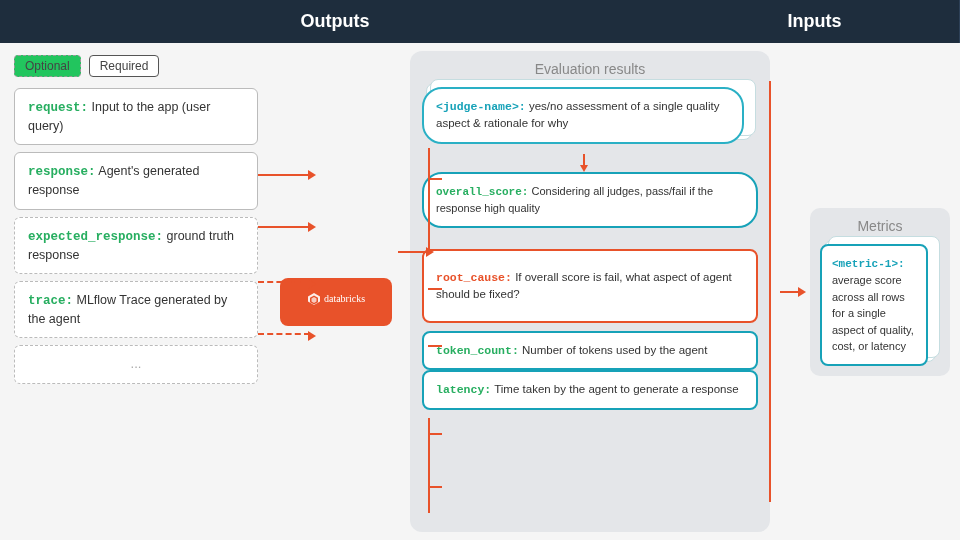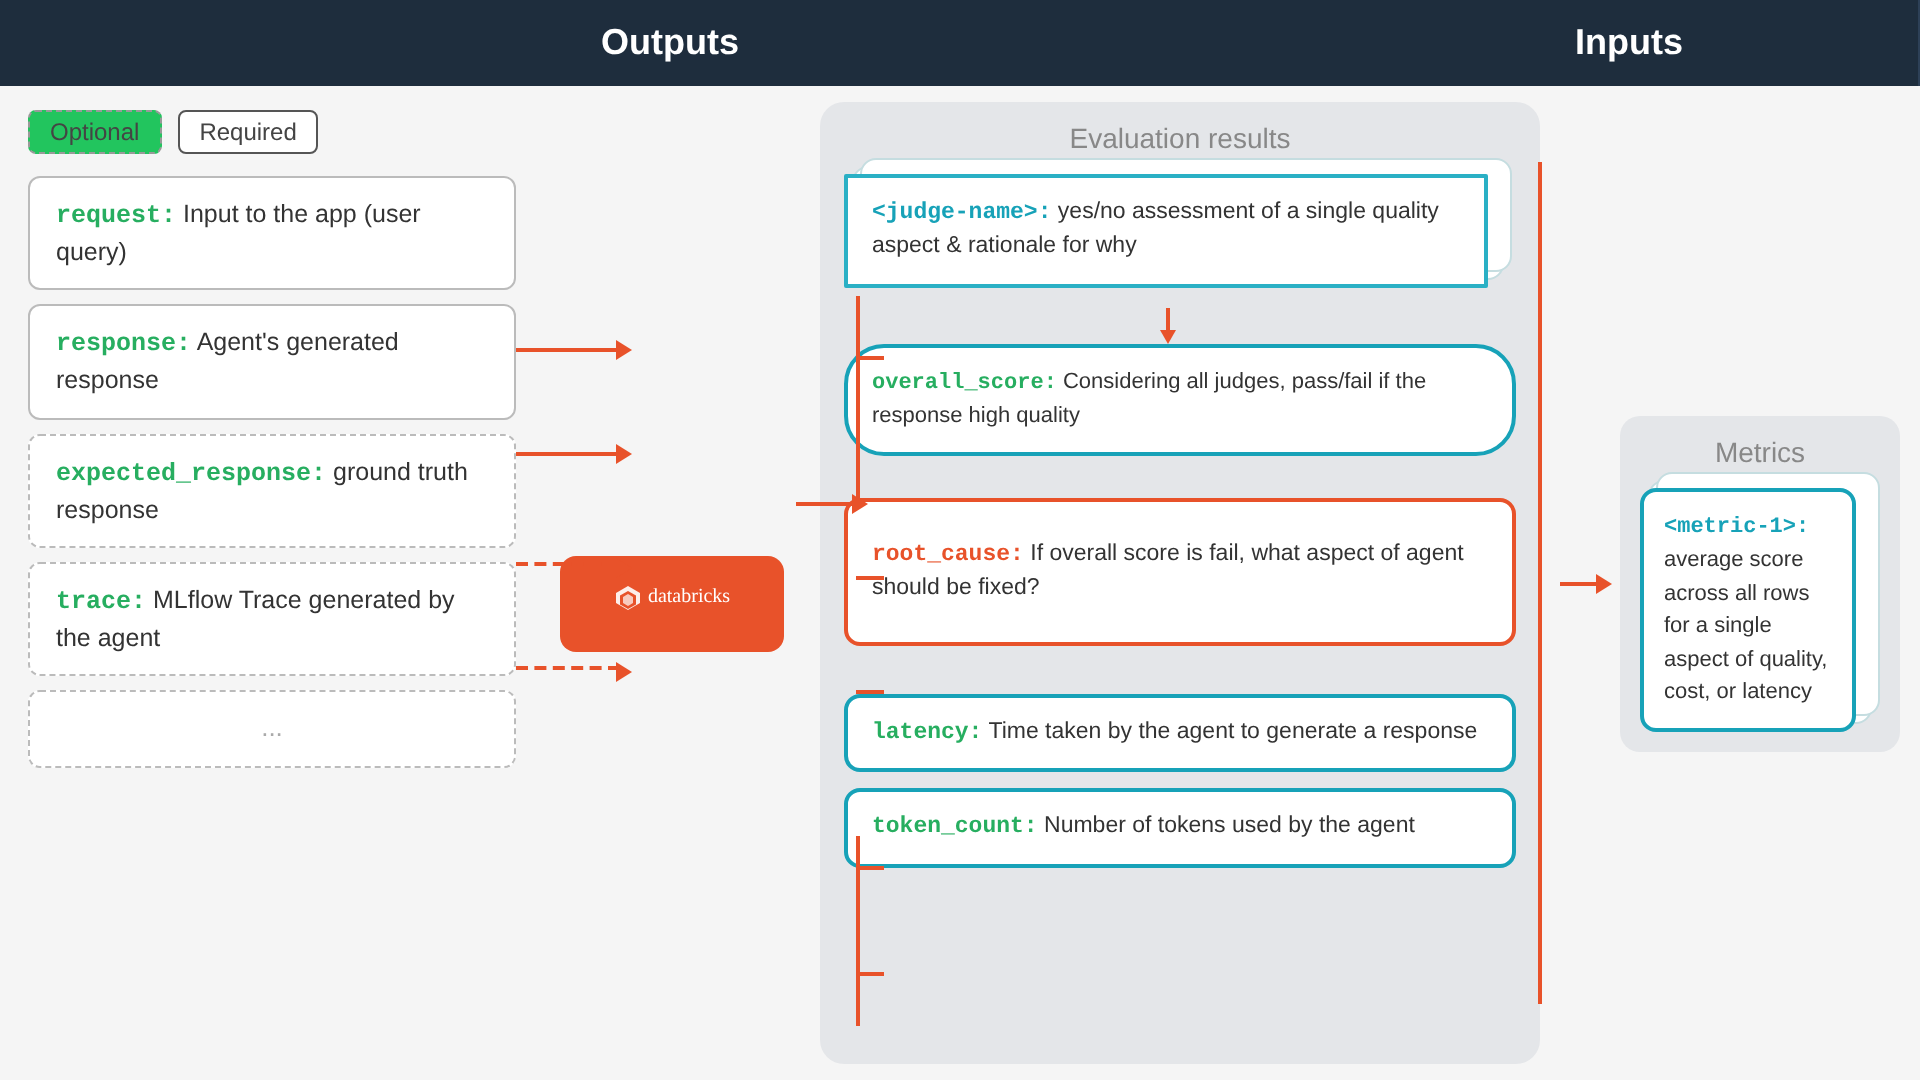--- a/index.html
+++ b/index.html
@@ -94,48 +94,48 @@
     <div style="flex:1; padding:8px 10px; display:flex; gap:10px;">
 
       <div style="flex:1; background:#e4e6e9; border-radius:12px; padding:10px 12px; position:relative;">
 
         <div style="text-align:center; font-size:14px; color:#888; margin-bottom:10px; font-weight:500;">Evaluation results</div>
 
         <div style="position:relative; margin-bottom:10px; margin-right:14px;">
 
           <div style="position:absolute; top:-4px; left:4px; right:-8px; bottom:4px; background:white; border:1.5px solid #c5dde0; border-radius:8px; z-index:0;"></div>
           <div style="position:absolute; top:-8px; left:8px; right:-12px; bottom:8px; background:white; border:1.5px solid #c5dde0; border-radius:8px; z-index:0;"></div>
-          <div style="background:white; border:2px solid #2ab0c5; border-radius:1px; padding:9px 12px; font-size:11.5px; color:#333; line-height:1.5; position:relative; z-index:1;">
+          <div style="background:white; border:2px solid #2ab0c5; border-radius:20px; padding:9px 12px; font-size:11.5px; color:#333; line-height:1.5; position:relative; z-index:1;">
             <span style="color:#17a2b8; font-family:'Courier New',monospace; font-weight:bold;">&lt;judge-name&gt;:</span>
             <span>yes/no assessment of a single quality aspect &amp; rationale for why</span>
           </div>
         </div>
 
         <div style="width:2px; height:12px; background:#e8522a; margin: 0 auto 6px auto; position:relative; left:-6px;">
           <div style="position:absolute; bottom:-6px; left:-3px; width:0; height:0; border-left:4px solid transparent; border-right:4px solid transparent; border-top:7px solid #e8522a;"></div>
         </div>
 
         <div style="background:white; border:2px solid #17a2b8; border-radius:20px; padding:9px 12px; font-size:11px; color:#333; line-height:1.5; margin-bottom:21px;">
           <span style="color:#27ae60; font-family:'Courier New',monospace; font-weight:bold;">overall_score:</span>
           <span>Considering all judges, pass/fail if the response high quality</span>
         </div>
 
-        <div style="background:white; border:2px solid #e8522a; border-radius:8px; padding:18px 12px; font-size:11.5px; color:#333; line-height:1.5; margin-bottom:24px;">
+        <div style="background:white; border:2px solid #e8522a; border-radius:8px; padding:18px 12px; font-size:11.5px; color:#333; line-height:1.5; margin-bottom:8px;">
           <span style="color:#e8522a; font-family:'Courier New',monospace; font-weight:bold;">root_cause:</span>
           <span>If overall score is fail, what aspect of agent should be fixed?</span>
+        </div>
+
+        <div style="background:white; border:2px solid #17a2b8; border-radius:8px; padding:9px 12px; font-size:11.5px; color:#333; line-height:1.5;">
+          <span style="color:#27ae60; font-family:'Courier New',monospace; font-weight:bold;">token_count:</span>
+          <span>Number of tokens used by the agent</span>
         </div>
 
         <div style="background:white; border:2px solid #17a2b8; border-radius:8px; padding:9px 12px; font-size:11.5px; color:#333; line-height:1.5; margin-bottom:8px;">
           <span style="color:#27ae60; font-family:'Courier New',monospace; font-weight:bold;">latency:</span>
           <span>Time taken by the agent to generate a response</span>
-        </div>
-
-        <div style="background:white; border:2px solid #17a2b8; border-radius:8px; padding:9px 12px; font-size:11.5px; color:#333; line-height:1.5;">
-          <span style="color:#27ae60; font-family:'Courier New',monospace; font-weight:bold;">token_count:</span>
-          <span>Number of tokens used by the agent</span>
         </div>
 
         <div style="position:absolute; right:-1px; top:30px; bottom:30px; width:2px; background:#e8522a;"></div>
 
       </div>
 
       <div style="display:flex; align-items:center; justify-content:center; width:20px; position:relative;">
         <div style="position:absolute; width:20px; height:2px; background:#e8522a;">
           <div style="position:absolute; right:-6px; top:-4px; width:0; height:0; border-top:5px solid transparent; border-bottom:5px solid transparent; border-left:8px solid #e8522a;"></div>
         </div>

